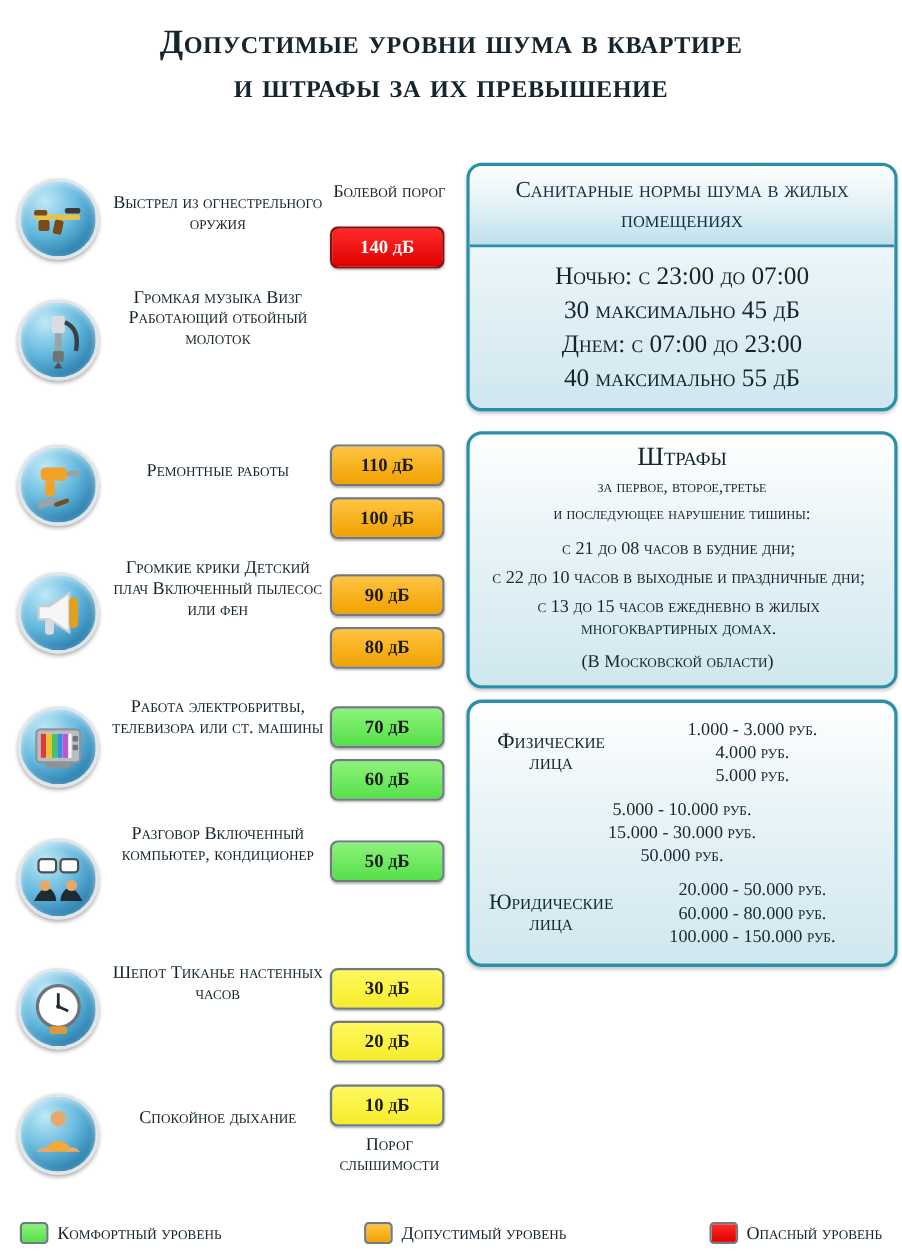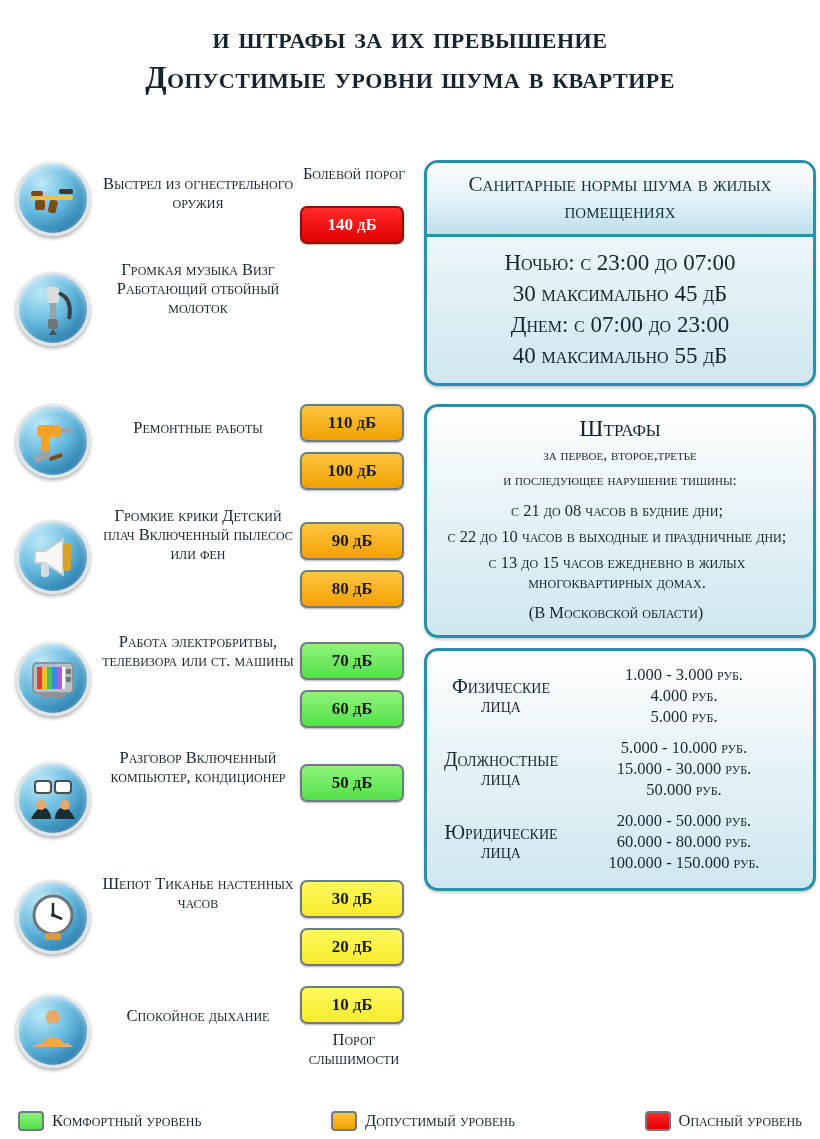--- a/index.html
+++ b/index.html
@@ -90,21 +90,20 @@
     color: #16262f;
   }
 
   
   .right { position: absolute; left: 424px; top: 0; width: 392px; }
   .panel {
     border: 3px solid #2a8fa8;
     border-radius: 14px;
     background: linear-gradient(180deg,#ffffff 0%, #e7f3f7 45%, #cfe7ef 100%);
     box-shadow: 0 2px 3px rgba(0,0,0,0.2);
-    margin-top: 12px;
   }
   .panel-head {
     background: linear-gradient(180deg,#ffffff 0%, #dff0f6 55%, #bfe0ec 100%);
     border-bottom: 3px solid #2a8fa8;
     border-radius: 11px 11px 0 0;
     text-align: center;
     font-variant: small-caps;
     font-size: 21px;
     line-height: 27px;
     padding: 8px 10px 9px 10px;
@@ -181,22 +180,22 @@
   }
   .swatch.green { background: linear-gradient(180deg,#8df37a,#55e04a); }
   .swatch.orange { background: linear-gradient(180deg,#ffc442,#f2a100); }
   .swatch.red { background: linear-gradient(180deg,#ff2a2a,#e10000); }
   .leg-lbl { font-variant: small-caps; font-size: 16.5px; color:#16262f; }
 </style>
 </head>
 <body>
 
 <div class="title">
+  <div class="title-line">Допустимые уровни шума в квартире</div>
   <div class="title-line">и штрафы за их превышение</div>
-  <div class="title-line">Допустимые уровни шума в квартире</div>
 </div>
 
 <div class="board">
 
   <div class="left">
 
     <div class="cap" style="top:16px;">Болевой порог</div>
 
     <div class="row" style="position:absolute; top:10px; height:92px;">
       <div class="icon" style="top:4px;">
@@ -357,21 +356,20 @@
     </div>
 
     <div class="panel table-panel">
       <div class="trow">
         <div class="tcat">Физические лица</div>
         <div class="tval" style="white-space:pre-line;">1.000 - 3.000 руб.
 4.000 руб.
 5.000 руб.</div>
       </div>
       <div class="trow">
-        <div class="tcat">Должностные лица</div>
         <div class="tval" style="white-space:pre-line;">5.000 - 10.000 руб.
 15.000 - 30.000 руб.
 50.000 руб.</div>
       </div>
       <div class="trow">
         <div class="tcat">Юридические лица</div>
         <div class="tval" style="white-space:pre-line;">20.000 - 50.000 руб.
 60.000 - 80.000 руб.
 100.000 - 150.000 руб.</div>
       </div>

